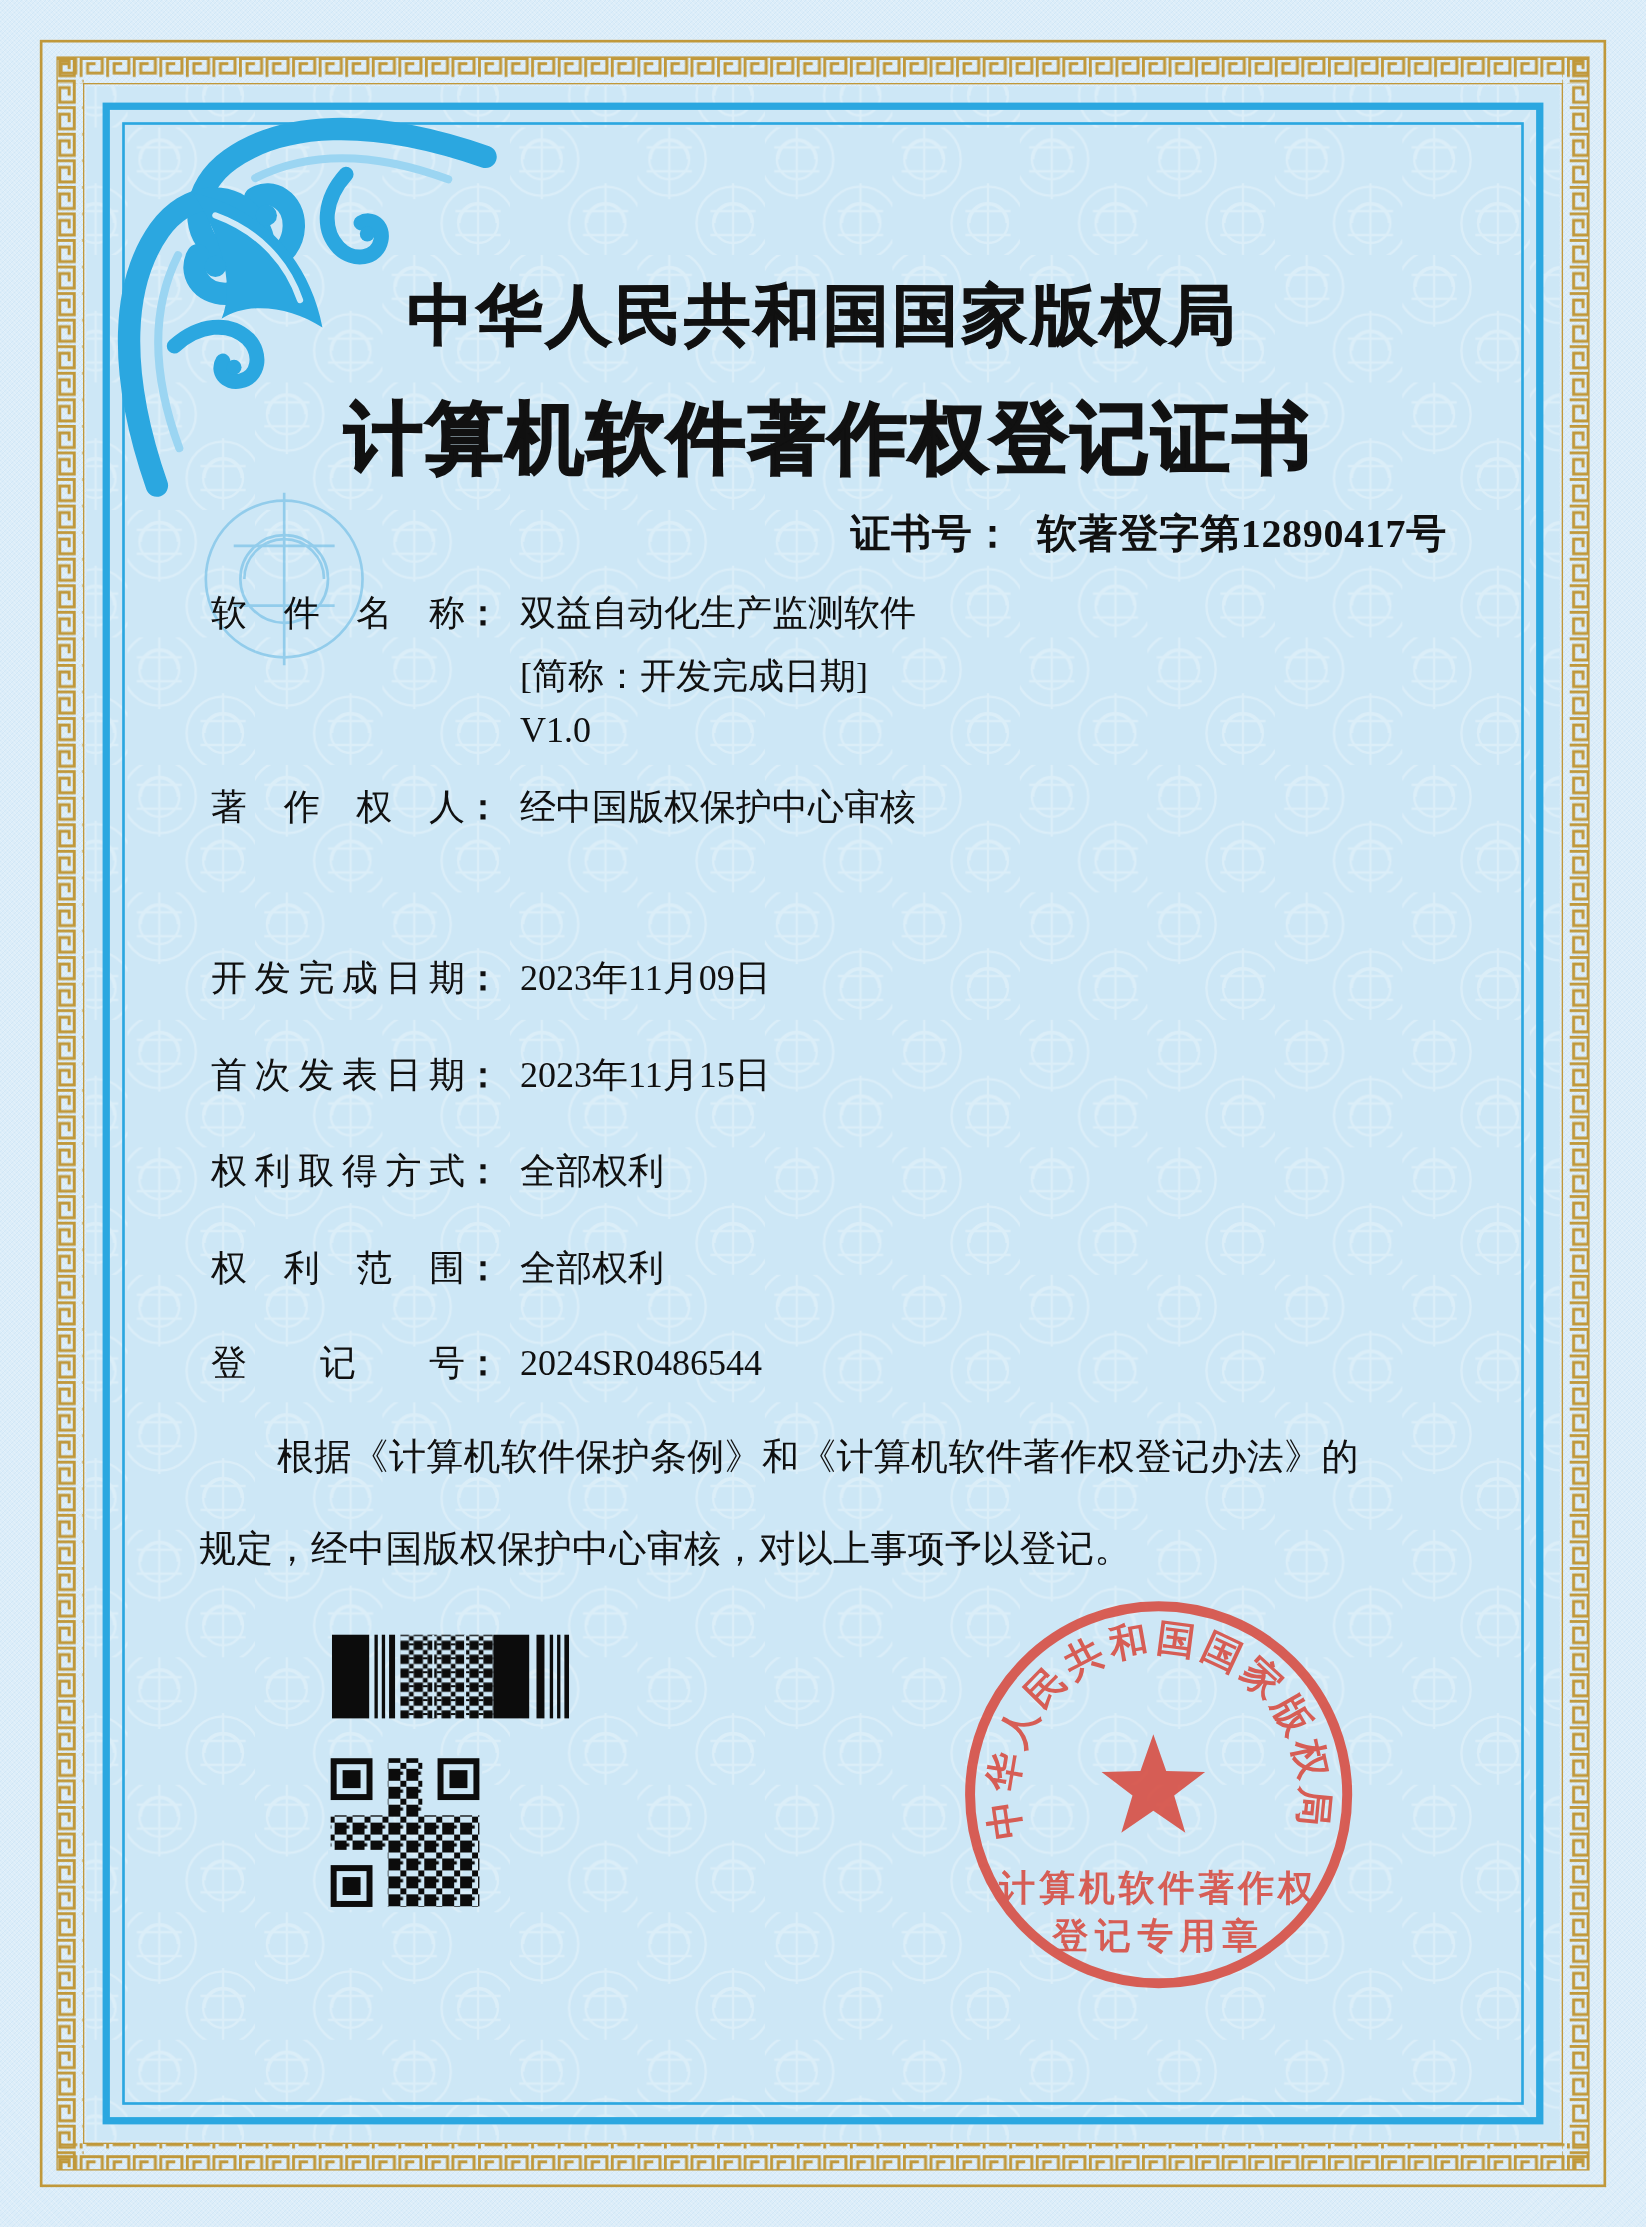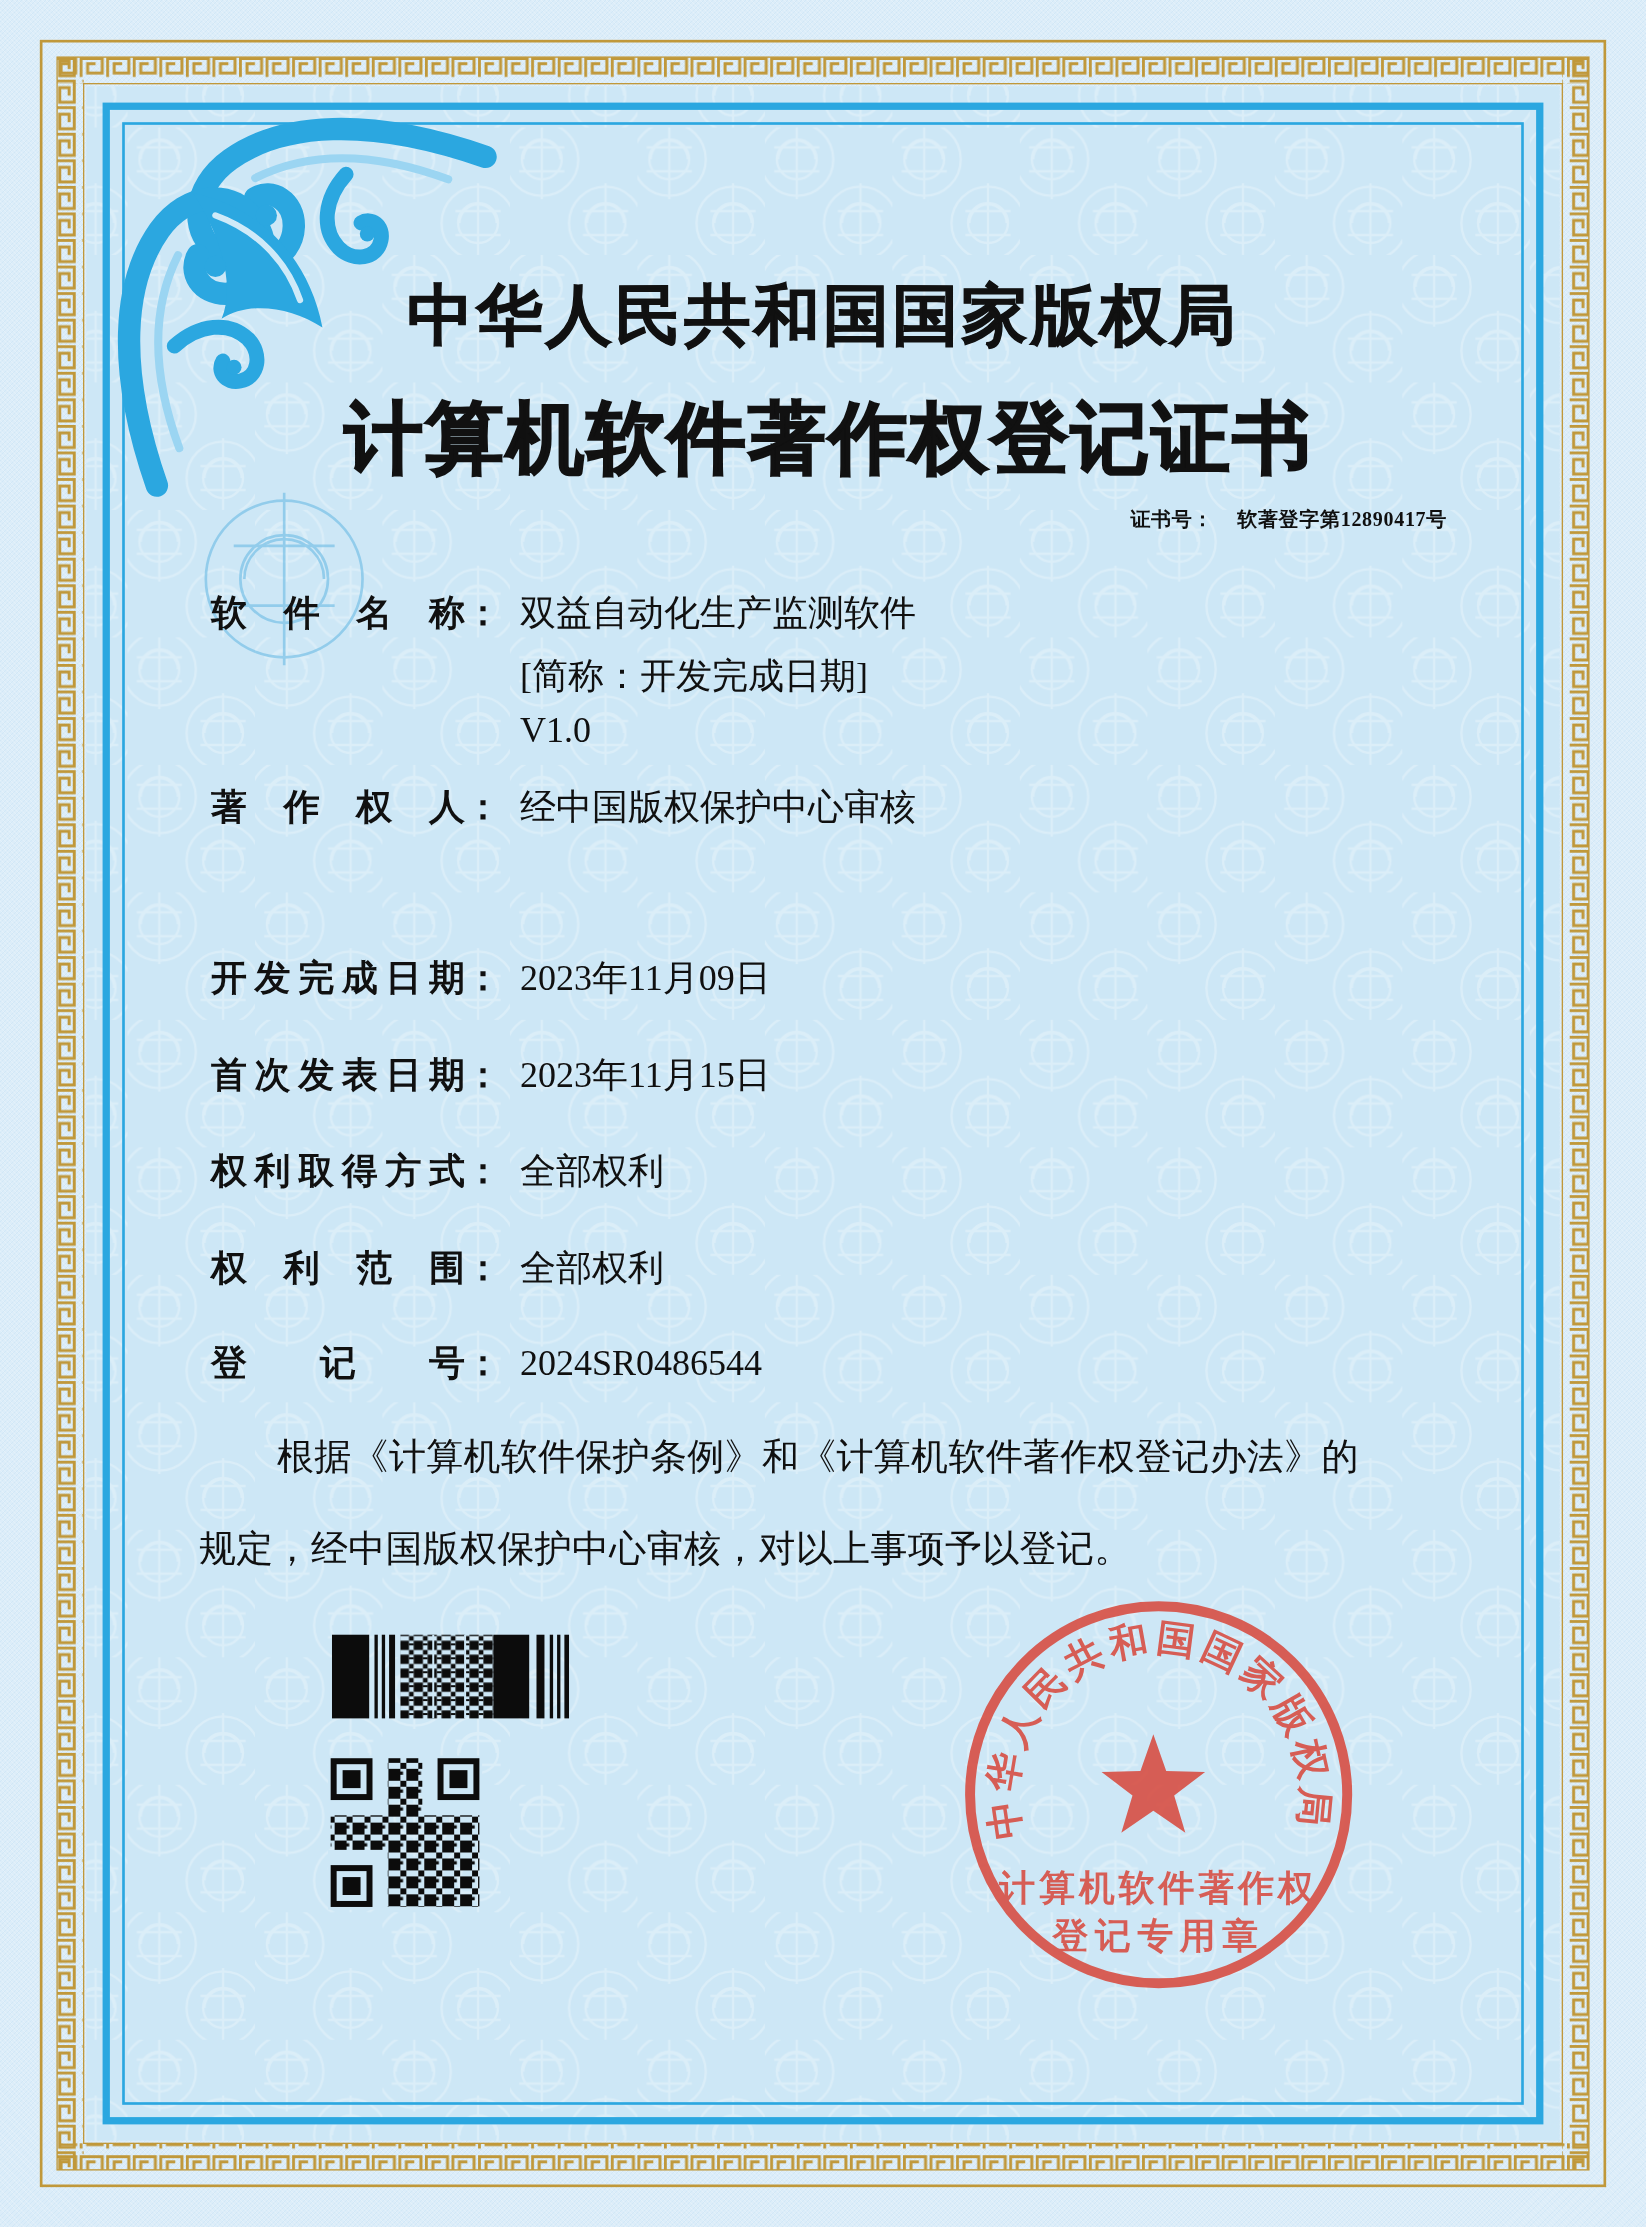--- a/index.html
+++ b/index.html
@@ -25,25 +25,25 @@
     left:0; right:0; top:271px; text-align:center;
     font-size:66px; font-weight:700; letter-spacing:3.3px;
     -webkit-text-stroke:1px #111;
   }
   .subtitle{
     left:0; right:0; top:387px; text-align:center;
     font-size:78px; font-weight:700; letter-spacing:2.7px;padding-left:12px;
     -webkit-text-stroke:2px #111;
   }
   .certno{
-    top:506px; right:199px; font-size:20px; font-weight:700; letter-spacing:0.7px;
+    top:506px; right:199px; font-size:40px; font-weight:700; letter-spacing:0.7px;
   }
   .row{left:211px; font-size:36px; line-height:40px; white-space:nowrap;}
   .row .lab{
-    display:inline-block; width:254px; font-weight:700;
+    display:inline-block; width:254px; font-weight:400;
     text-align:justify; text-align-last:justify; vertical-align:top;
   }
   .row .colon{font-weight:700;}
   .row .val{position:absolute; left:309px; top:0; font-weight:400;}
   .subline{left:520px; font-size:36px; font-weight:400; white-space:nowrap;}
   .para{left:199px; font-size:37px; font-weight:400; white-space:nowrap; letter-spacing:0.3px;}
   .indent{padding-left:78px;}
   .issue-date{
     left:963px; top:1950px; width:385px; text-align:center;
     font-size:38px; font-weight:400; letter-spacing:1.3px;

